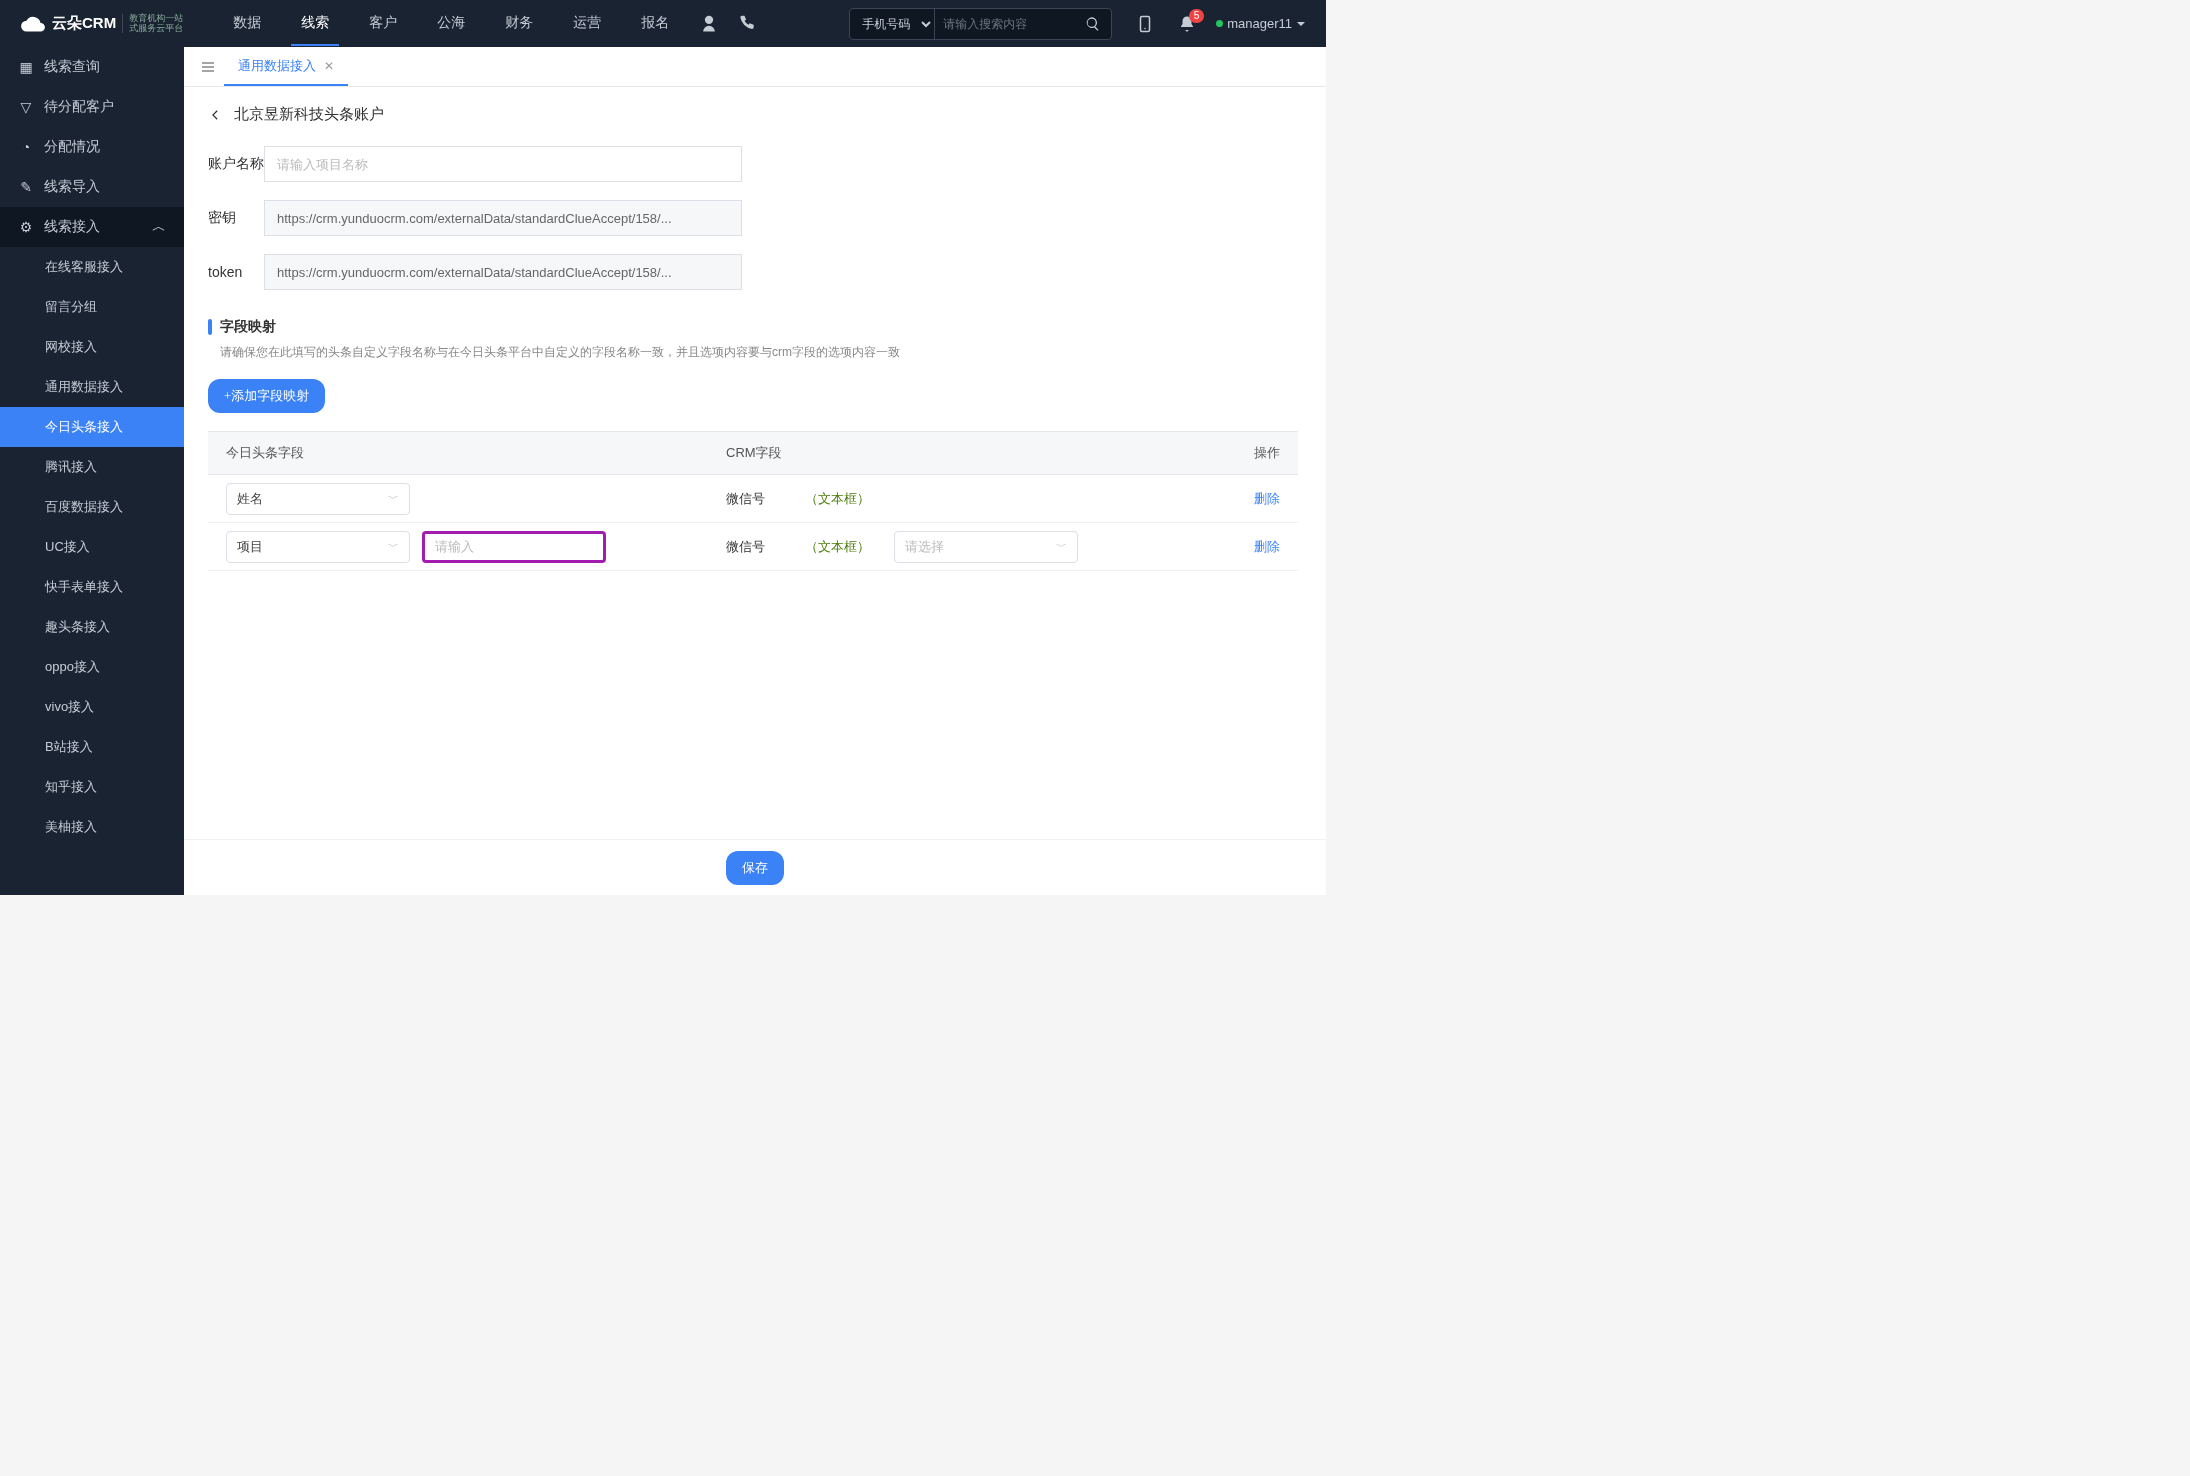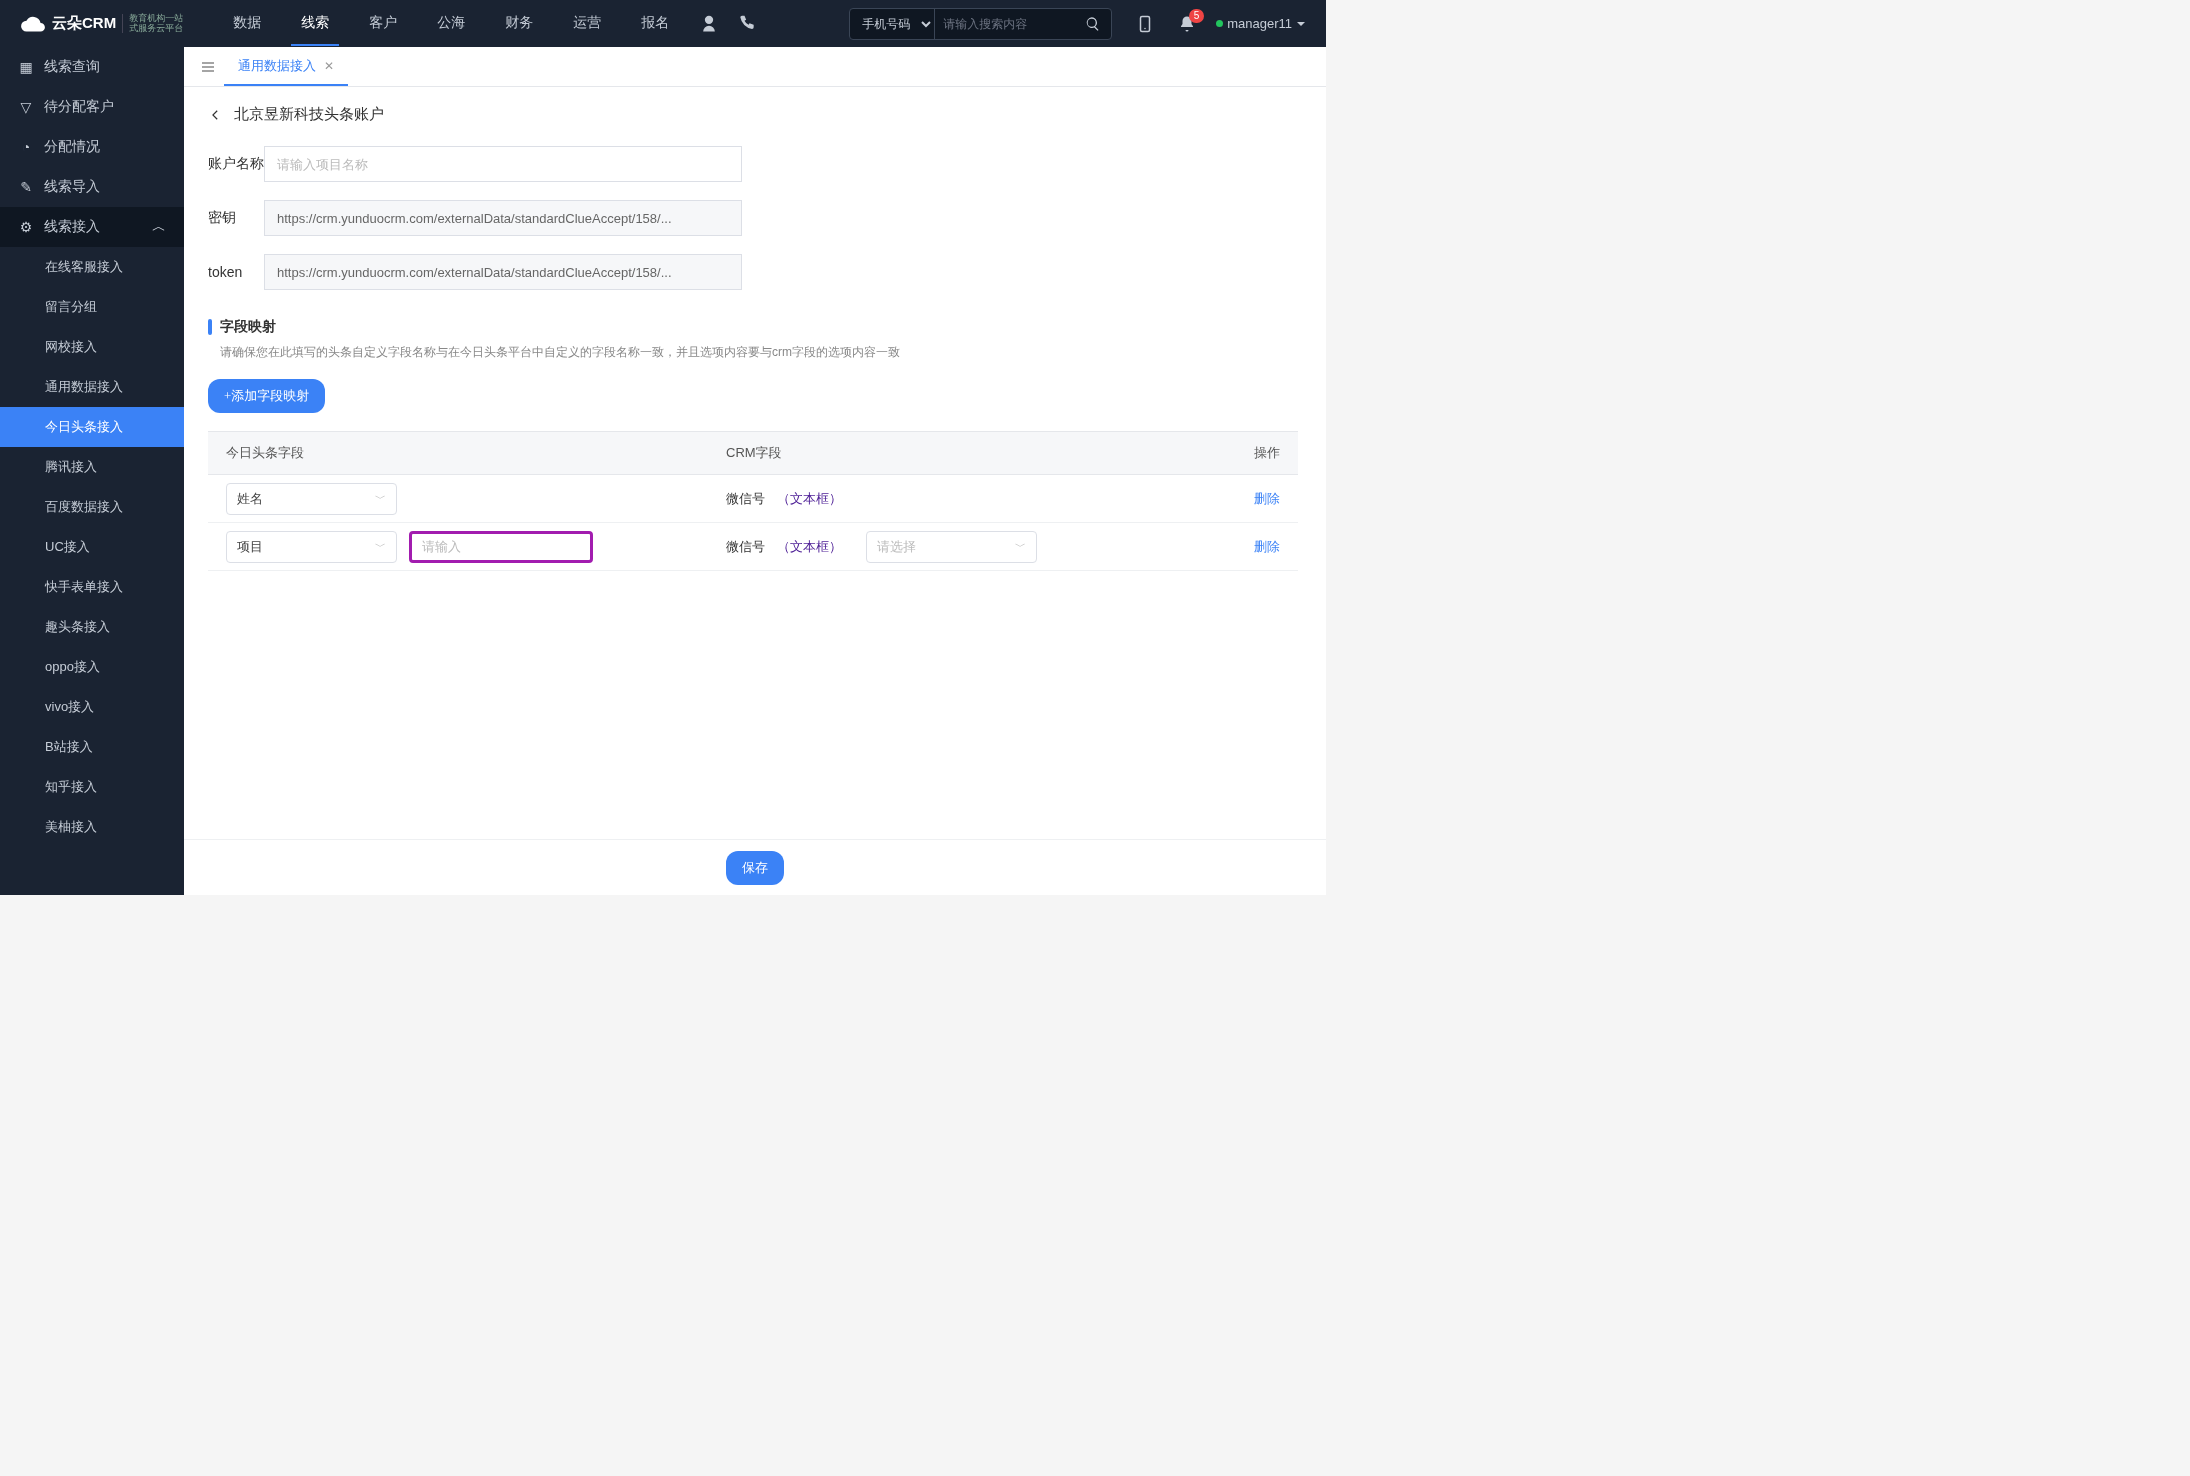--- a/index.html
+++ b/index.html
@@ -61,27 +61,27 @@
 
 .btn { display:inline-flex; align-items:center; justify-content:center; height:34px; padding:0 16px; border:none; border-radius:12px; font-size:13px; cursor:pointer;font-family:Liberation Serif, serif; }
 .btn-primary { background:#3b82f6; color:#fff; }
 
 .table { width:100%; margin-top:18px; }
 .thead { display:flex; background:#f6f7f9; height:44px; align-items:center; padding:0 18px; font-size:13px; color:#555; border-top:1px solid #e5e7eb; border-bottom:1px solid #e5e7eb; }
 .th-1 { flex:0 0 500px; }
 .th-2 { flex:1; }
 .th-3 { flex:0 0 80px; text-align:right; }
 .trow { display:flex; align-items:center; height:48px; padding:0 18px; border-bottom:1px solid #eef0f2; font-size:13px; }
-.select-ctrl { width:171px; height:32px; border:1px solid #dcdfe6; border-radius:4px; padding:0 10px; background:#fff; font-size:13px; color:#444; display:flex; align-items:center; justify-content:space-between; cursor:pointer; }
+.select-ctrl { width:184px; height:32px; border:1px solid #dcdfe6; border-radius:4px; padding:0 10px; background:#fff; font-size:13px; color:#444; display:flex; align-items:center; justify-content:space-between; cursor:pointer; }
 .select-ctrl .ph { color:#bbb; }
 .chev { color:#bbb; font-size:11px; }
 .small-input { width:184px; height:32px; border:3px solid #a21caf; border-radius:4px; padding:0 10px; font-size:13px; }
 .small-input::placeholder{color:#bbb;}
 .crm-val { color:#333; }
-.crm-note { color:#4c1d95; }
+.crm-note { color:#4d7c0f;margin-left:28px; }
 .link { color:#3b82f6; cursor:pointer; }
 .cell-group { display:flex; gap:12px; align-items:center; }
 
 .footer-bar { position:absolute; left:0; right:0; bottom:0; height:56px; display:flex; align-items:center; justify-content:center; background:#fff; border-top:1px solid #eef0f2; }
 
 svg { display:block; }
 </style>
 </head>
 <body>
 

